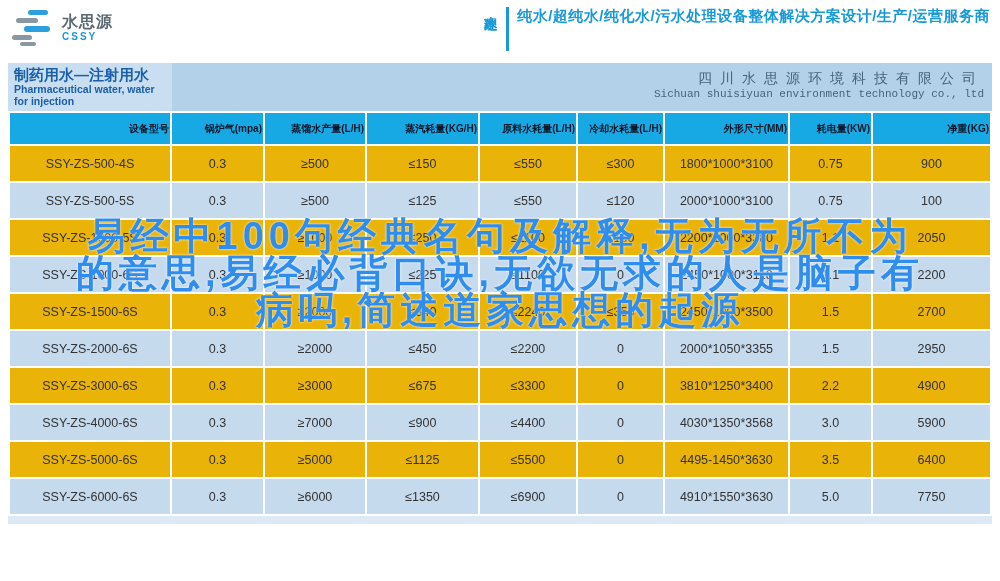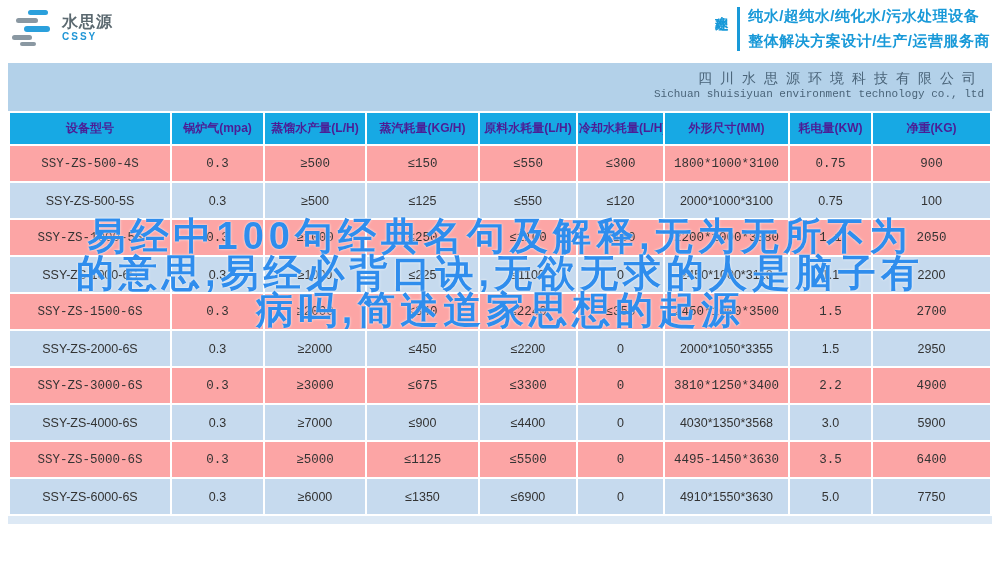--- a/index.html
+++ b/index.html
@@ -18,40 +18,40 @@
   .logo-cn { font-size:16px; font-weight:bold; color:#5b6970; letter-spacing:1px; }
   .logo-en { font-size:10px; font-weight:bold; color:#2196d6; letter-spacing:2px; margin-top:2px; }
 
   .top-right { position:absolute; right:10px; top:6px; display:flex; align-items:center; }
   .vert-title {
     writing-mode:vertical-rl; text-orientation:upright;
     font-size:13px; font-weight:bold; color:#1899d8;
     height:46px; line-height:16px; letter-spacing:1px;
   }
   .vert-divider { width:3px; height:44px; background:#1899d8; margin:0 8px; }
-  .slogans { display:flex; flex-direction:column; justify-content:space-between; height:46px; padding:1px 0; }
+  .slogans { display:flex; flex-direction:row; justify-content:space-between; height:46px; padding:1px 0; }
   .slogan { font-size:15px; font-weight:bold; color:#1899d8; letter-spacing:0.5px; }
 
   
   .band { margin-left:8px; width:984px; height:48px; background:#b3d1e9; display:flex; }
   .band-title-box { width:164px; background:#c9def0; padding:3px 6px 0 6px; }
   .band-title-cn { font-size:15px; font-weight:bold; color:#1a5fa8; line-height:17px; }
   .band-title-en { font-size:10.5px; font-weight:bold; color:#1a5fa8; line-height:12px; }
   .band-company { flex:1; text-align:right; padding:6px 8px 0 0; }
   .company-cn { font-size:14px; color:#4a6479; letter-spacing:8px; line-height:18px;padding-left:28px; }
   .company-en { font-family:"Liberation Mono", monospace; font-size:11px; color:#4a6479; line-height:14px; }
 
   
   table { width:984px; margin-left:8px; border-spacing:2px; table-layout:fixed; background:#ffffff; }
   th {
-    background:#17a9e4; color:#4c1d95; font-size:12px; font-weight:bold;
-    height:31px; text-align:center; padding:0 1px; overflow:hidden; white-space:nowrap;
+    background:#17a9e4; color:#0f172a; font-size:10px; font-weight:bold;
+    height:31px; text-align:right; padding:0 1px; overflow:hidden; white-space:nowrap;
   }
   td { font-size:12.5px; color:#333333; text-align:center; height:35px; overflow:hidden; white-space:nowrap; }
-  tr.odd  td { background:#fca5a5;font-family:Liberation Mono, monospace; }
+  tr.odd  td { background:#eab308; }
   tr.even td { background:#c6daee; }
   .bottom-strip { margin-left:8px; width:984px; height:8px; background:#dde9f5; }
 
   
   .watermark {
     position:absolute; left:0; top:218px; width:1000px;
     text-align:center; z-index:10; pointer-events:none;
     font-weight:bold; color:#2f8ded;
     font-size:38px; line-height:37px; letter-spacing:5px;
     text-shadow:0 0 3px rgba(255,255,255,0.65), 0 0 1px rgba(255,255,255,0.85);
@@ -80,20 +80,24 @@
     <div class="vert-title">水处理</div>
     <div class="vert-divider"></div>
     <div class="slogans">
       <div class="slogan">纯水/超纯水/纯化水/污水处理设备</div>
       <div class="slogan">整体解决方案设计/生产/运营服务商</div>
     </div>
   </div>
 </div>
 
 <div class="band">
+  <div class="band-title-box">
+    <div class="band-title-cn">制药用水—注射用水</div>
+    <div class="band-title-en">Pharmaceutical water, water for injection</div>
+  </div>
   <div class="band-company">
     <div class="company-cn">四川水思源环境科技有限公司</div>
     <div class="company-en">Sichuan shuisiyuan environment technology co., ltd</div>
   </div>
 </div>
 
 <table>
   <colgroup>
     <col style="width:160px">
       <col style="width:91px">

